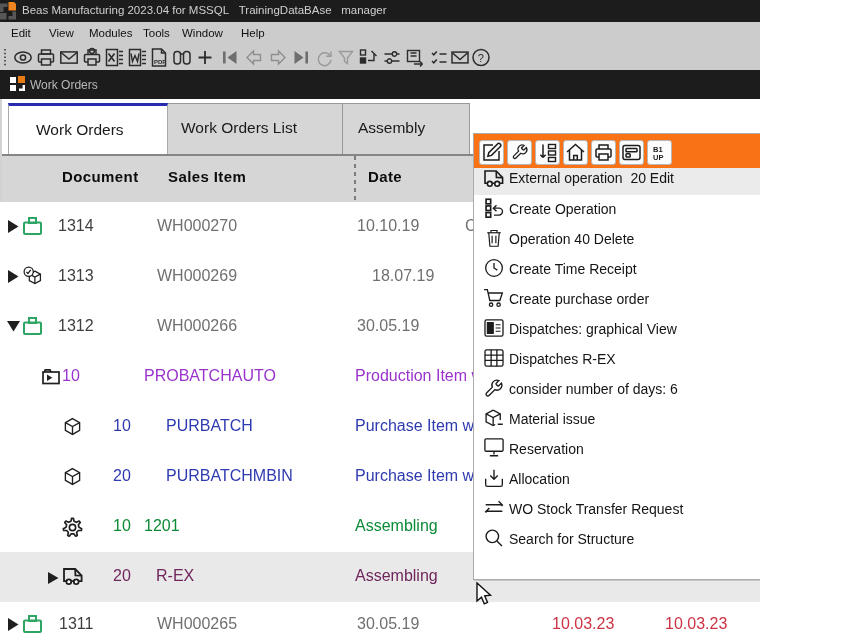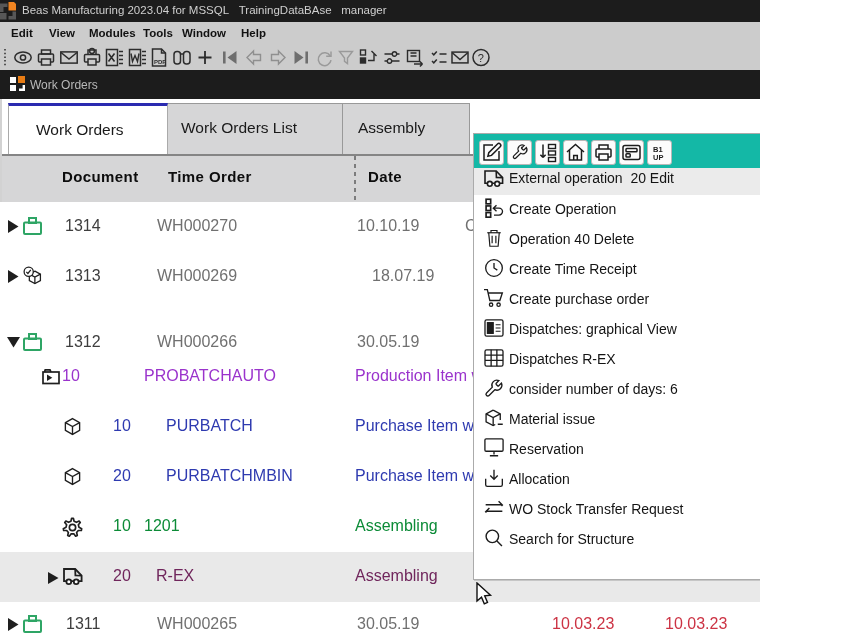--- a/index.html
+++ b/index.html
@@ -2,50 +2,50 @@
 <html><head>
 <meta charset="utf-8">
 <style>
   * { margin:0; padding:0; box-sizing:border-box; }
   html,body { width:860px; height:642px; overflow:hidden; }
   body { font-family:"Liberation Sans", sans-serif; background:#fff; }
   #app { position:relative; width:760px; height:642px; overflow:hidden; background:#fff; }
   .abs { position:absolute; }
   
   #titlebar { left:0; top:0; width:860px; height:22px; background:#1c1c1c; color:#cfcfcf; font-size:11.5px; }
-  #menubar { left:0; top:22px; width:860px; height:23px; background:#cccccc; color:#111; font-size:11.5px;font-weight:bold; }
+  #menubar { left:0; top:22px; width:860px; height:23px; background:#cccccc; color:#111; font-size:11.5px; }
   #toolbar { left:0; top:45px; width:860px; height:25px; background:#cccccc; }
   #wobar { left:0; top:70px; width:860px; height:29px; background:#1c1c1c; color:#b9b9b9; font-size:12px; }
   #tabstrip { left:0; top:99px; width:860px; height:57px; background:#ffffff; }
   .menuitem { position:absolute; top:5px; }
   
   .tab { position:absolute; top:4px; height:51px; background:#d6d6d7; border:1px solid #999; border-bottom:none; font-size:15.5px; color:#1a1a1a; }
   .tab .lbl { position:absolute; top:15px; }
   #tab1 { left:8px; width:160px; background:#fff; border-top:3px solid #2a2ab0; border-left:1px solid #aaa; border-right:1px solid #aaa; }
   #tab2 { left:168px; width:175px; border-left:none; }
   #tab3 { left:343px; width:127px; border-left:none; }
   #tabline { position:absolute; left:0; top:55px; width:860px; height:2px; background:#858585; }
   
   #gridhead { left:0; top:156px; width:860px; height:46px; background:#d6d6d7; font-weight:bold; font-size:15px; color:#0d0d0d; letter-spacing:0.4px; }
   .hcell { position:absolute; top:11.5px; }
   #gridbody { left:0; top:202px; width:860px; height:440px; background:#fff; font-size:16px; }
   .row { position:absolute; left:0; width:860px; height:50px; }
   .cell { position:absolute; top:15px; white-space:nowrap; }
   .dim { color:#707070; }
-  .num { color:#3e3e3e;margin-left:7px; }
+  .num { color:#3e3e3e; }
   .purple { color:#9a33cc; }
   .blue { color:#2e3ab0; }
   .green { color:#0c8b37; }
   .plum { color:#70265c; }
   .red { color:#cc3344; }
   .selrow { background:#e9e9e9; }
   .icon { position:absolute; }
   
   #popup { left:473px; top:133px; width:294px; height:447px; background:#fff; border:1px solid #ababab; box-shadow:1px 1px 0 #c6c6c6; font-size:14px; color:#141414; }
-  #ptool { position:absolute; left:0; top:0; width:292px; height:34px; background:#14b8a6; }
+  #ptool { position:absolute; left:0; top:0; width:292px; height:34px; background:#f97316; }
   .pbtn { position:absolute; top:6px; width:25px; height:25px; background:#fcfcfc; border:1px solid #b8b8b8; border-radius:3px; }
   #phl { position:absolute; left:0; top:34px; width:292px; height:27px; background:#ebebeb; }
   .pitem { position:absolute; left:35px; white-space:nowrap; }
 </style>
 </head>
 <body>
 <div id="app">
   <div id="titlebar" class="abs">
     <svg class="abs" style="left:0;top:2px" width="17" height="18" viewBox="0 0 17 18">
       <path d="M0 1.5 H7.5 V5 H3.5 V10 H0 Z" fill="#575757"></path>
@@ -194,21 +194,21 @@
     <div class="tab" id="tab3">
         <span class="lbl" style="left:15px">Assembly</span>
       </div>
     <div class="tab" id="tab2">
         <span class="lbl" style="left:13px">Work Orders List</span>
       </div>
     <div id="tabline"></div>
   </div>
   <div id="gridhead" class="abs">
     <span class="hcell" style="left:62px">Document</span>
-    <span class="hcell" style="left:168px">Time Order</span>
+    <span class="hcell" style="left:168px">Sales Item</span>
     <span class="hcell" style="left:368px">Date</span>
     <span class="hcell" style="left:779px">Item</span>
     <span class="hcell" style="left:844px">Planned</span>
     <svg class="abs" style="left:354px;top:0" width="2" height="46">
         <line x1="1" y1="0" x2="1" y2="46" stroke="#222" stroke-width="1" stroke-dasharray="4,4"></line>
       </svg>
   </div>
   <div class="abs" style="left:0;top:99px;width:2px;height:543px;background:#d2d2d2"></div>
   <div id="gridbody" class="abs">
 
@@ -236,21 +236,21 @@
           <path d="M8 10.2 L15 14 L22 10.2 M15 14 V22.3"></path>
           <circle cx="7.2" cy="7.2" r="5.8" fill="#fff"></circle>
           <path d="M4.2 7.4 l2 2 l3.6 -4.4"></path>
         </svg>
       <span class="cell num" style="left:58px">1313</span>
       <span class="cell dim" style="left:157px">WH000269</span>
       <span class="cell dim" style="left:372px">18.07.19</span>
       <span class="cell dim" style="left:781px">781-B</span>
     </div>
 
-    <div class="row" style="top:116px">
+    <div class="row" style="top:100px">
       <svg class="icon" style="left:7px;top:19px" width="13" height="11">
           <path d="M0 0 L13 0 L6.5 10.5 z" fill="#1f1f1f"></path>
         </svg>
       <svg class="icon" style="left:23px;top:15px" width="19" height="18" viewBox="0 0 19 18" fill="none" stroke="#2ea565" stroke-width="2">
           <rect x="6" y="1" width="7" height="5"></rect>
           <rect x="1" y="5.5" width="17" height="11.5" rx="1"></rect>
         </svg>
       <span class="cell num" style="left:58px">1312</span>
       <span class="cell dim" style="left:157px">WH000266</span>
       <span class="cell dim" style="left:357px">30.05.19</span>

